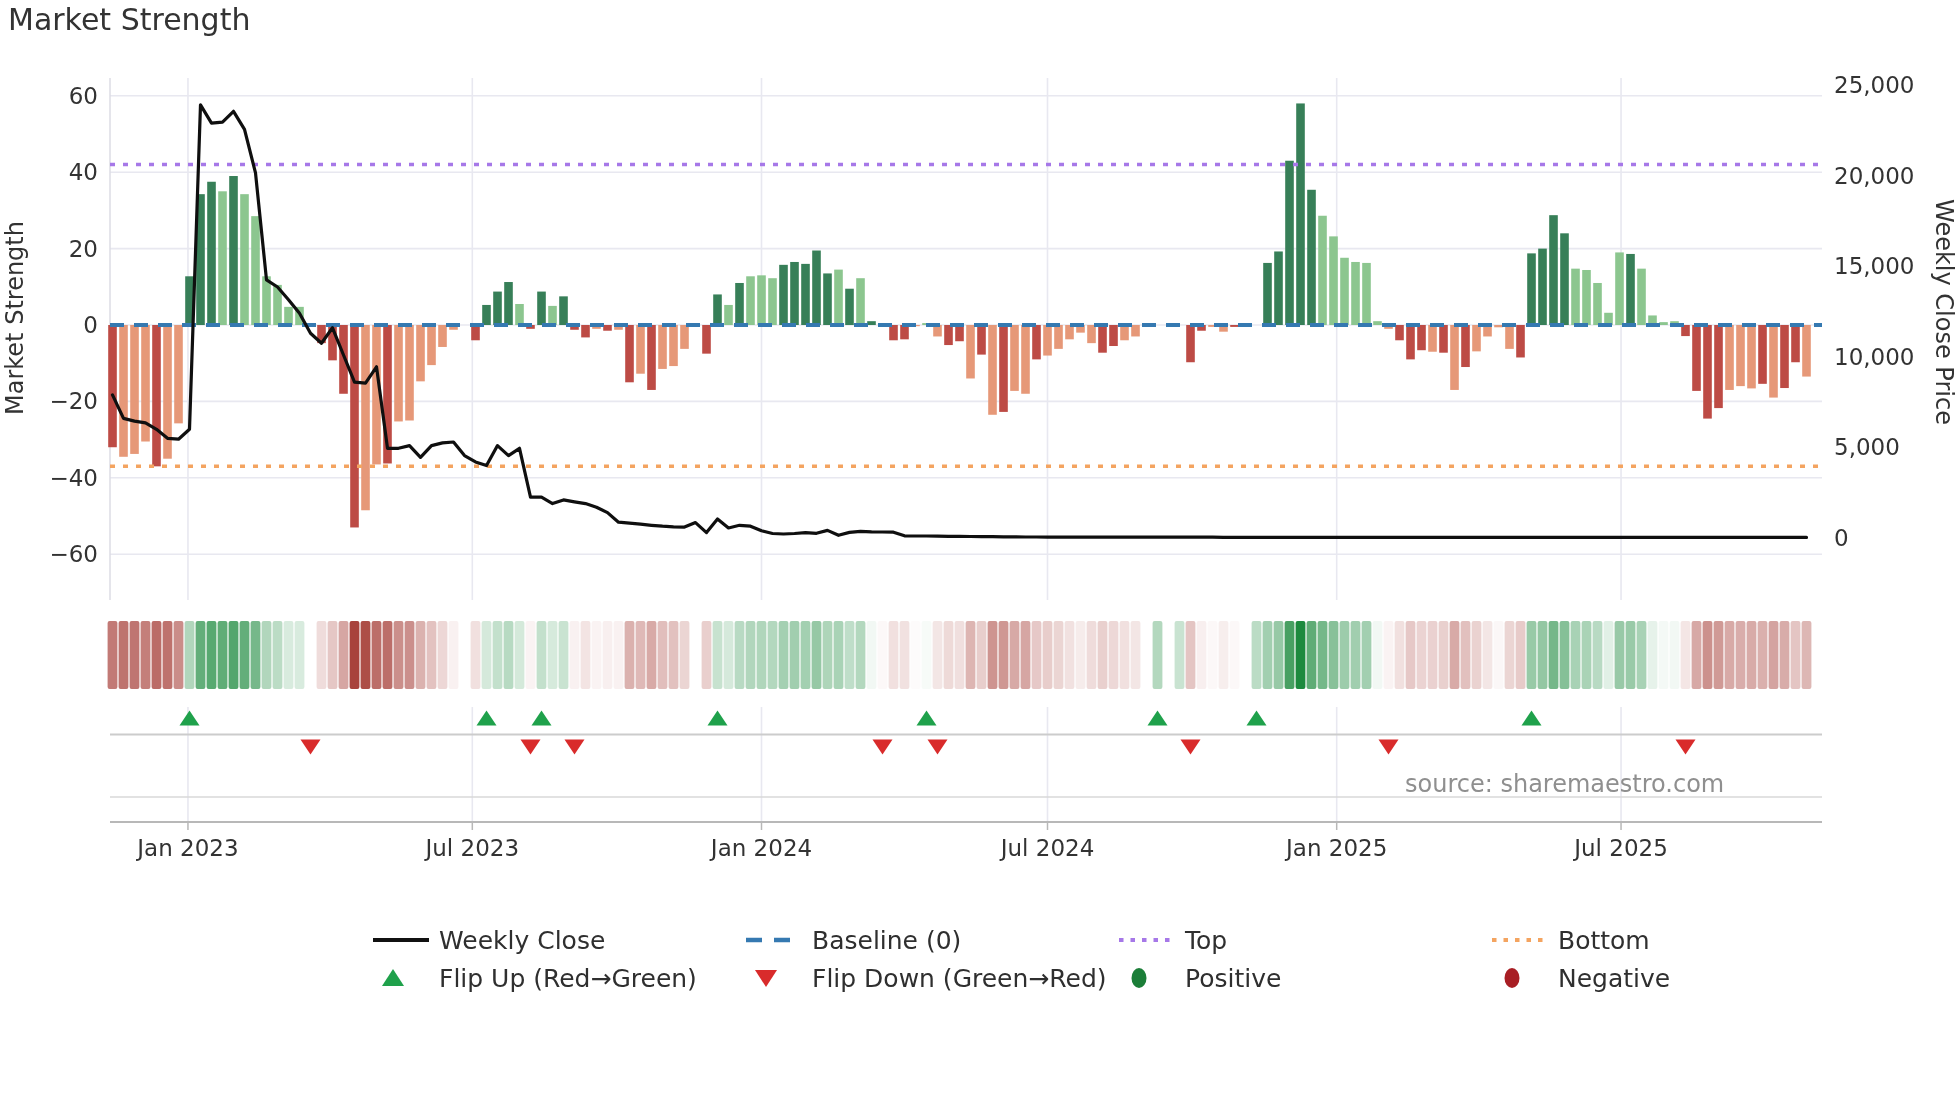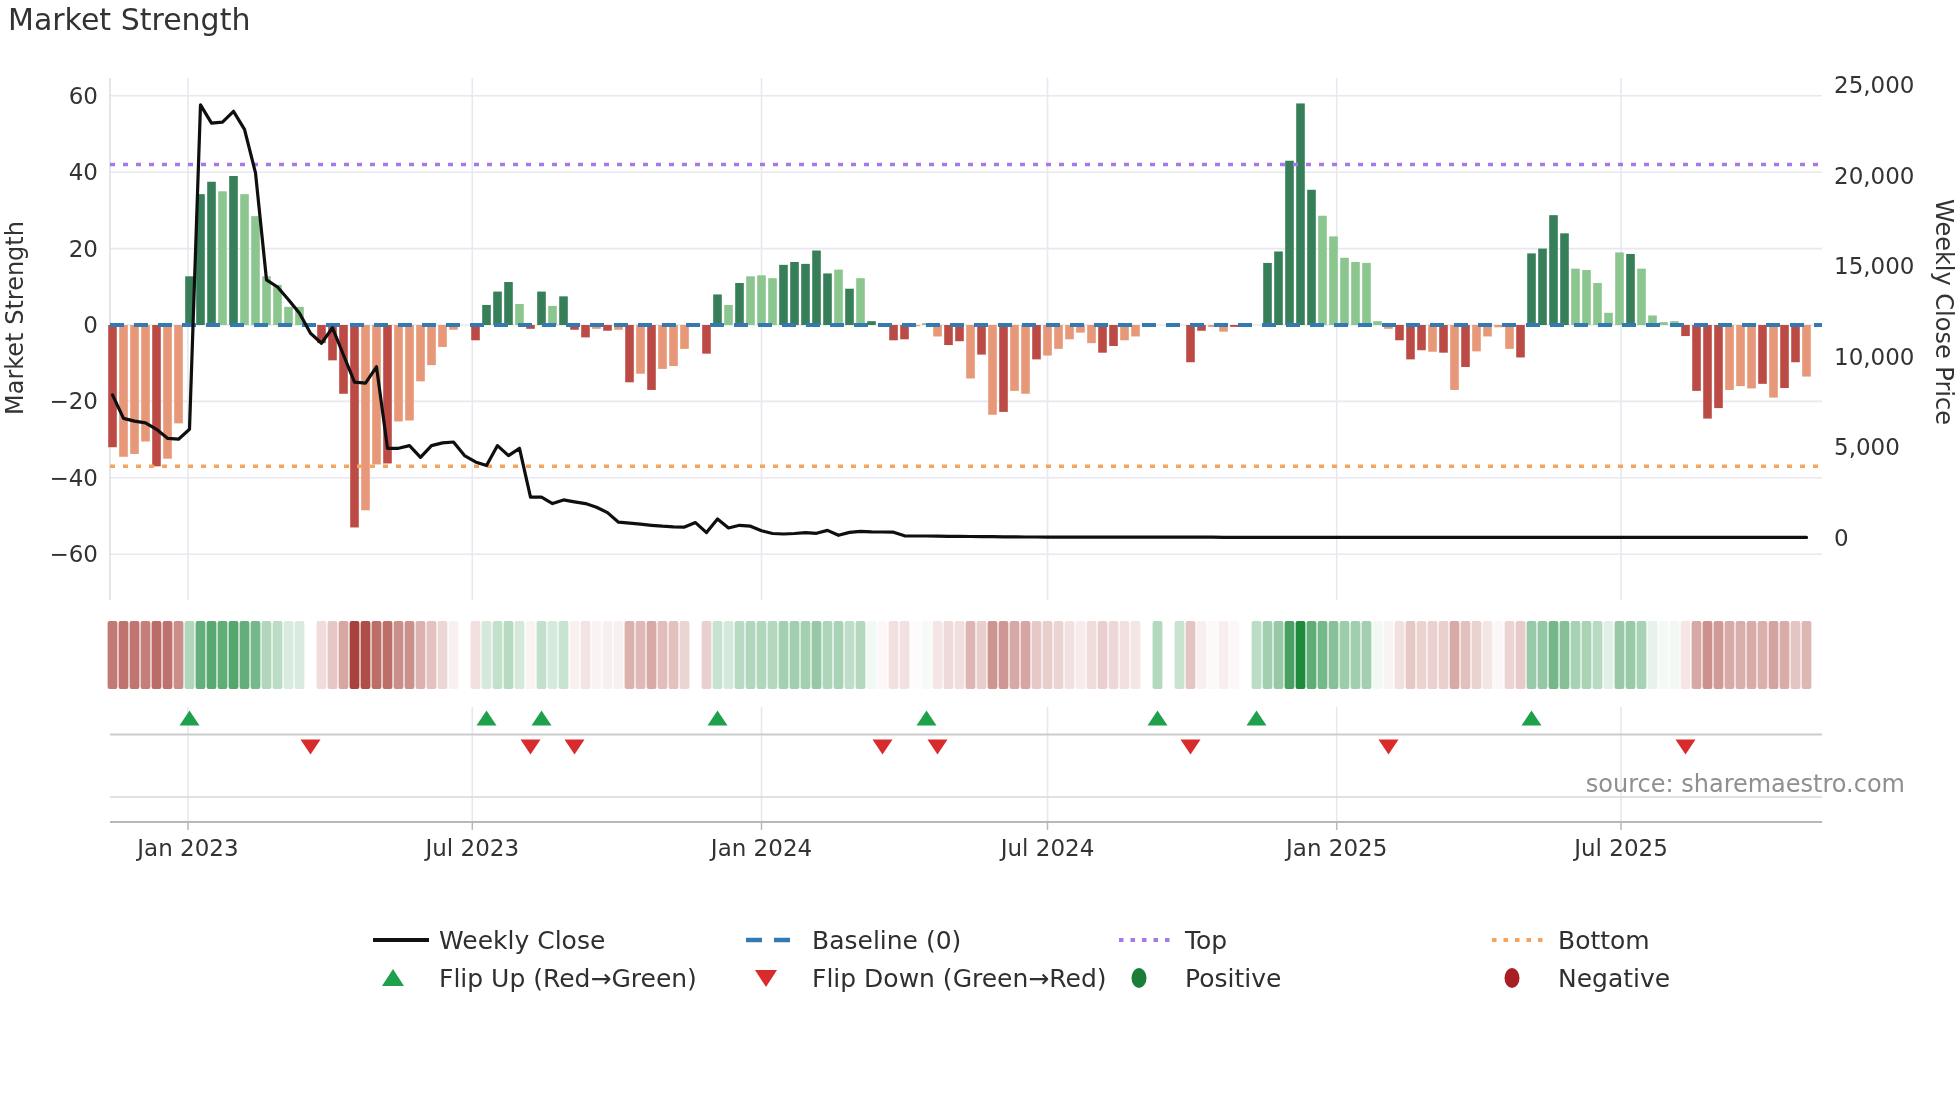--- a/index.html
+++ b/index.html
@@ -3,21 +3,21 @@
 <meta charset="utf-8">
 <style>
   html,body{margin:0;padding:0;background:#ffffff;}
   #fig{position:relative;width:1960px;height:1102px;background:#fff;overflow:hidden;
        font-family:"DejaVu Sans","Liberation Sans",sans-serif;}
   #chart-svg{position:absolute;left:0;top:0;}
   .fig-title{position:absolute;left:8px;top:2px;font-size:30px;color:#333;}
   .yaxis-title{position:absolute;width:500px;height:32px;text-align:center;font-size:24px;color:#333;}
   .yaxis-title.left{left:-233px;top:302px;transform:rotate(-90deg);}
   .yaxis-title.right{left:1692px;top:296px;transform:rotate(90deg);}
-  .source-label{position:absolute;left:1405px;top:770px;width:500px;text-align:right;
+  .source-label{position:absolute;left:1405px;top:770px;width:500px;text-align:left;
                 font-size:24px;color:#8f8f8f;}
 </style>
 </head>
 <body>
 
 <div id="fig">
   <svg id="chart-svg" width="1960" height="1102" viewBox="0 0 1960 1102">
       <g>
         <line x1="187.96" y1="78" x2="187.96" y2="600" stroke="#e8e8f0" stroke-width="1.6"></line>
         <line x1="187.96" y1="707" x2="187.96" y2="822" stroke="#e8e8f0" stroke-width="1.6"></line>

